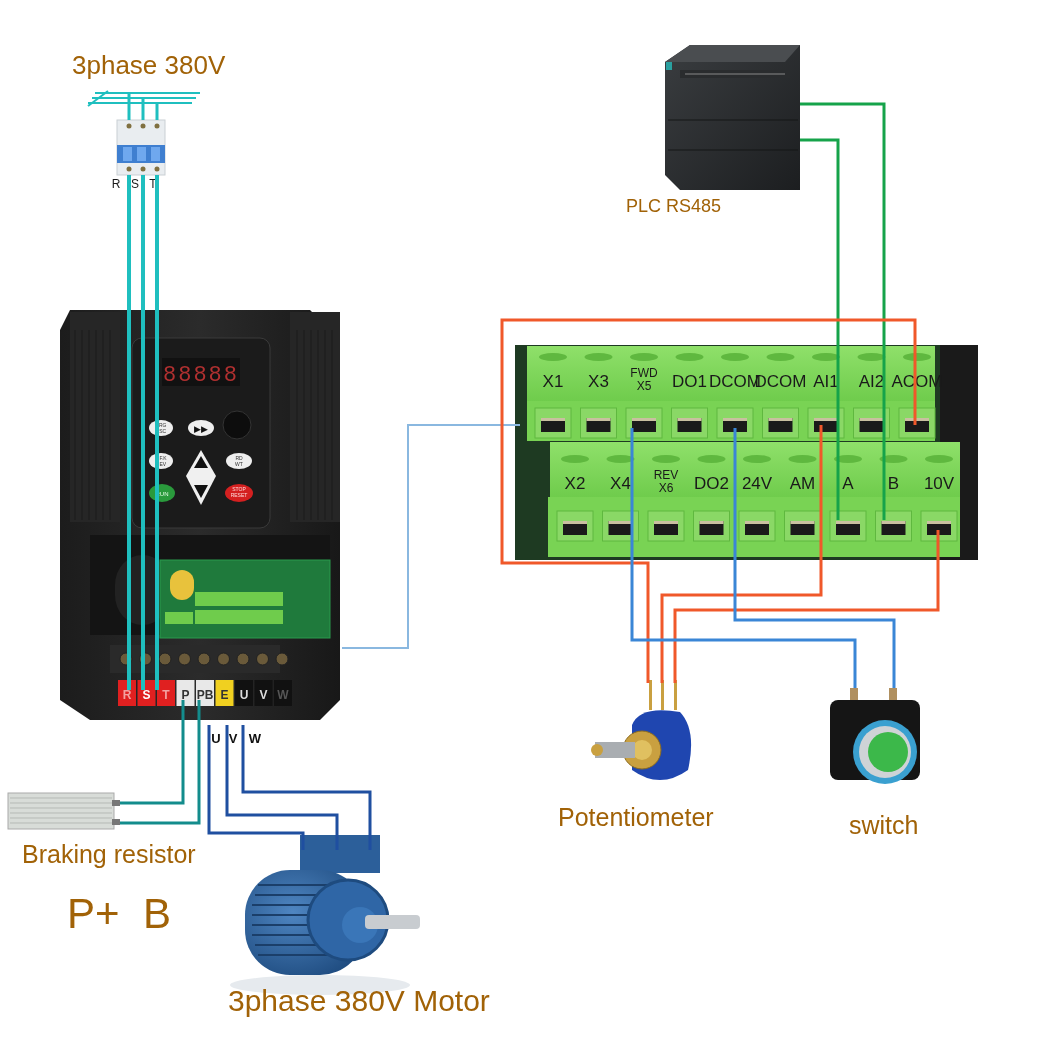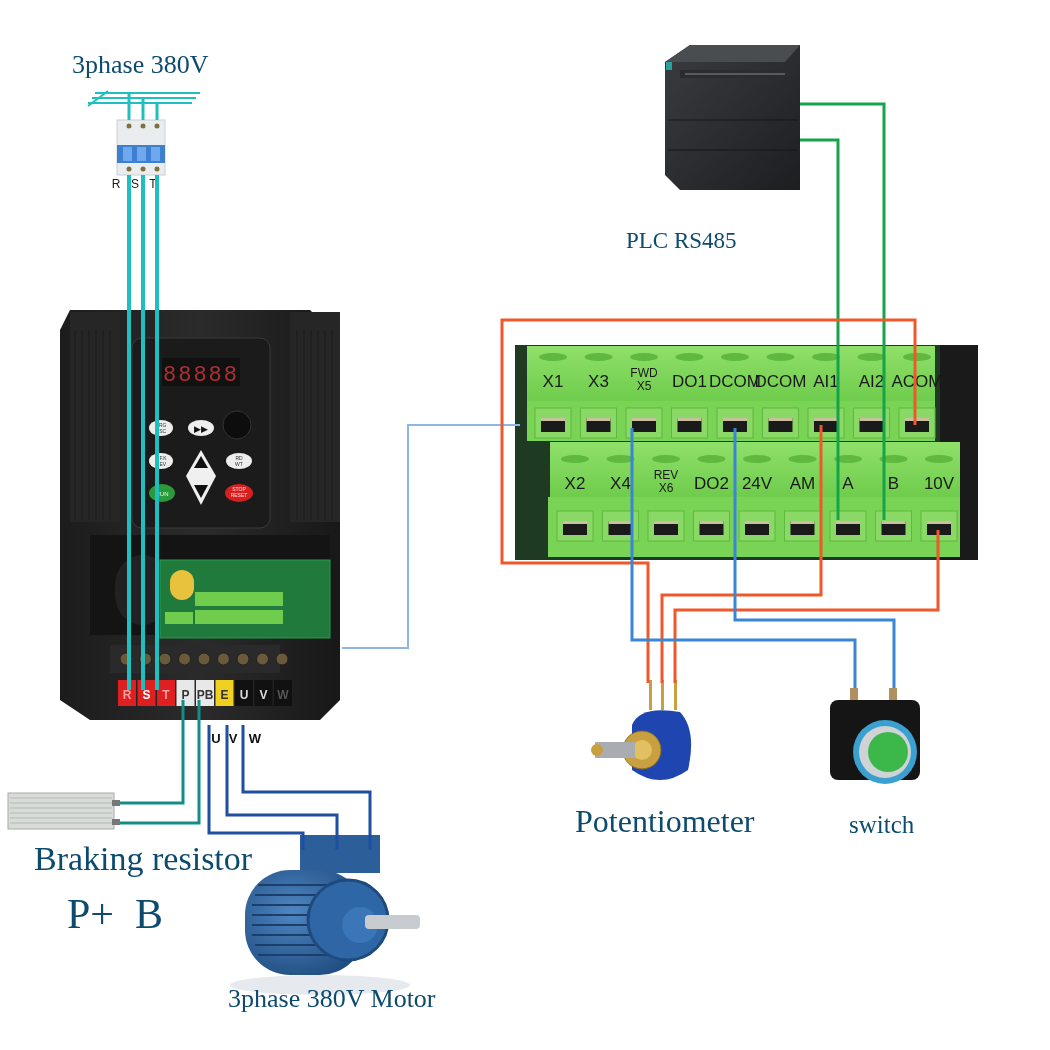--- a/index.html
+++ b/index.html
@@ -1,17 +1,17 @@
 <!DOCTYPE html>
 <html><head>
 <meta charset="utf-8">
 <style>
   html,body{margin:0;padding:0;background:#fff;}
   body{width:1050px;height:1050px;position:relative;overflow:hidden;font-family:"Liberation Sans",sans-serif;}
-  .lbl{position:absolute;color:#0c4a6e;white-space:nowrap;font-family:Liberation Serif, serif;}
+  .lbl{position:absolute;color:#a16207;white-space:nowrap;font-family:Liberation Sans, sans-serif;}
   svg{position:absolute;left:0;top:0;}
   .tlabel{font-family:"Liberation Sans",sans-serif;font-size:17px;fill:#1a1a1a;text-anchor:middle;font-weight:normal;}
   .tlabel-s{font-family:"Liberation Sans",sans-serif;font-size:12px;fill:#1a1a1a;text-anchor:middle;}
 </style>
 </head>
 <body>
 
 <svg id="diagram" width="1050" height="1050" viewBox="0 0 1050 1050" xmlns="http://www.w3.org/2000/svg">
   <defs>
     <linearGradient id="vfdBody" x1="0" x2="1">
@@ -401,21 +401,21 @@
       <polyline points="938,530 938,610 675,610 675,683" stroke="#f0582a" stroke-width="3" fill="none"></polyline>
       <polyline points="632,428 632,640 855,640 855,688" stroke="#3a86d6" stroke-width="3" fill="none"></polyline>
       <polyline points="735,428 735,620 894,620 894,688" stroke="#3a86d6" stroke-width="3" fill="none"></polyline>
     </g>
 <text x="216" y="743" font-size="13" font-weight="bold" text-anchor="middle" fill="#111" font-family="Liberation Sans, sans-serif">U</text>
     <text x="233" y="743" font-size="13" font-weight="bold" text-anchor="middle" fill="#111" font-family="Liberation Sans, sans-serif">V</text>
     <text x="255" y="743" font-size="13" font-weight="bold" text-anchor="middle" fill="#111" font-family="Liberation Sans, sans-serif">W</text>
   </svg>
 
 <div class="lbl" style="left:72px;top:50px;font-size:26px;">3phase 380V</div>
-<div class="lbl" style="left:626px;top:196px;font-size:23px;margin-top:32px;">PLC RS485</div>
-<div class="lbl" style="left:558px;top:803px;font-size:32px;margin-left:17px;">Potentiometer</div>
+<div class="lbl" style="left:626px;top:196px;font-size:18px;">PLC RS485</div>
+<div class="lbl" style="left:558px;top:803px;font-size:25px;">Potentiometer</div>
 <div class="lbl" style="left:849px;top:811px;font-size:25px;">switch</div>
-<div class="lbl" style="left:22px;top:840px;font-size:34px;margin-left:12px;">Braking resistor</div>
+<div class="lbl" style="left:22px;top:840px;font-size:25px;">Braking resistor</div>
 <div class="lbl" style="left:38px;top:890px;font-size:42px;white-space:pre;margin-left:29px;">P+  B</div>
-<div class="lbl" style="left:228px;top:984px;font-size:26px;">
+<div class="lbl" style="left:228px;top:984px;font-size:30px;">
   <span>3phase 380V</span>
   <span>Motor</span>
 </div>
 
 </body></html>

